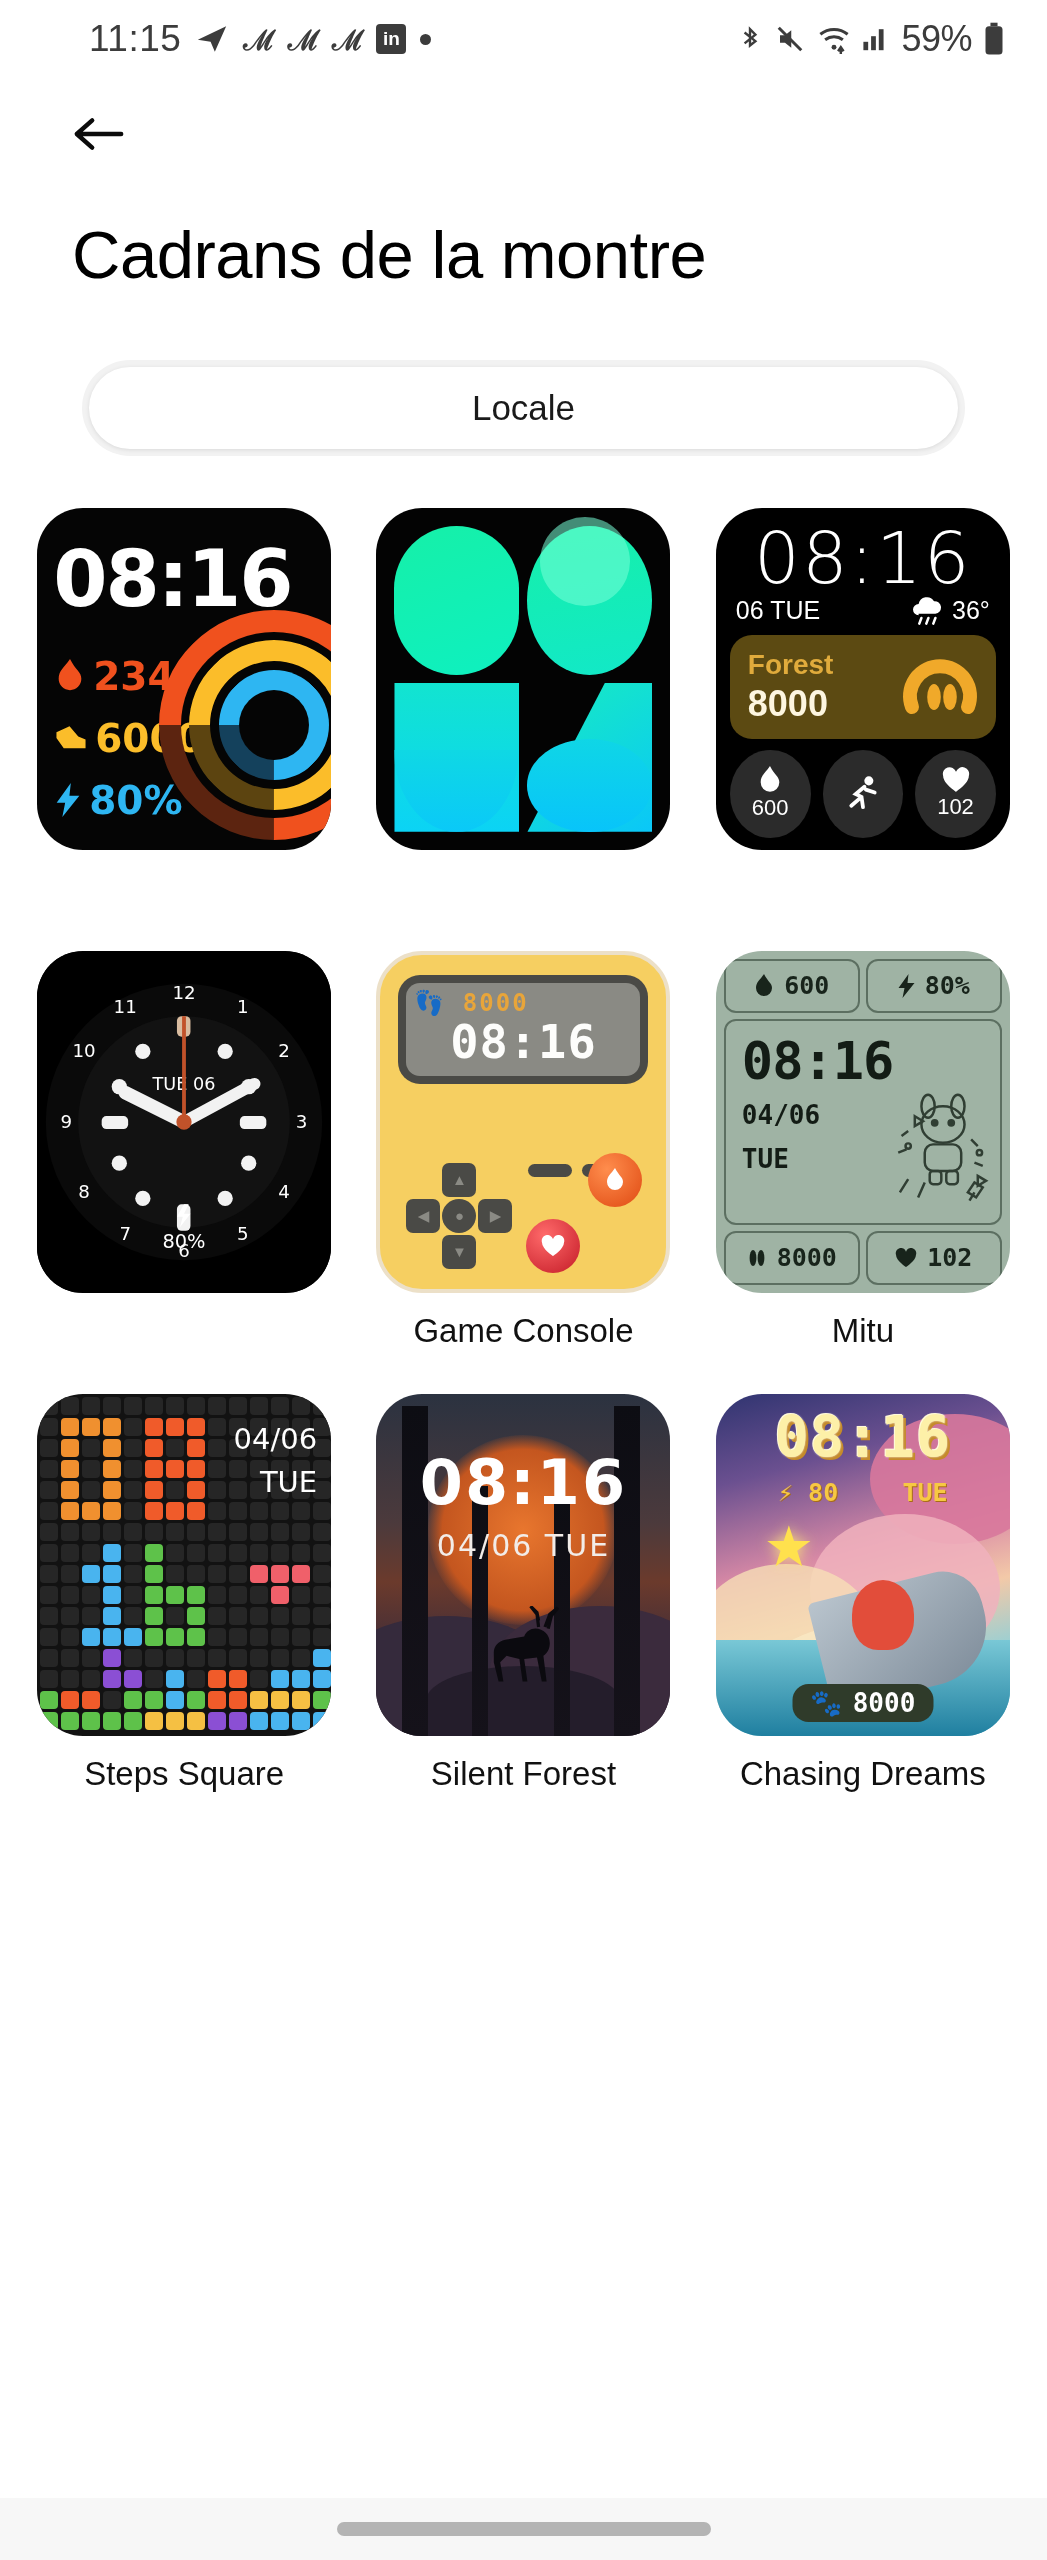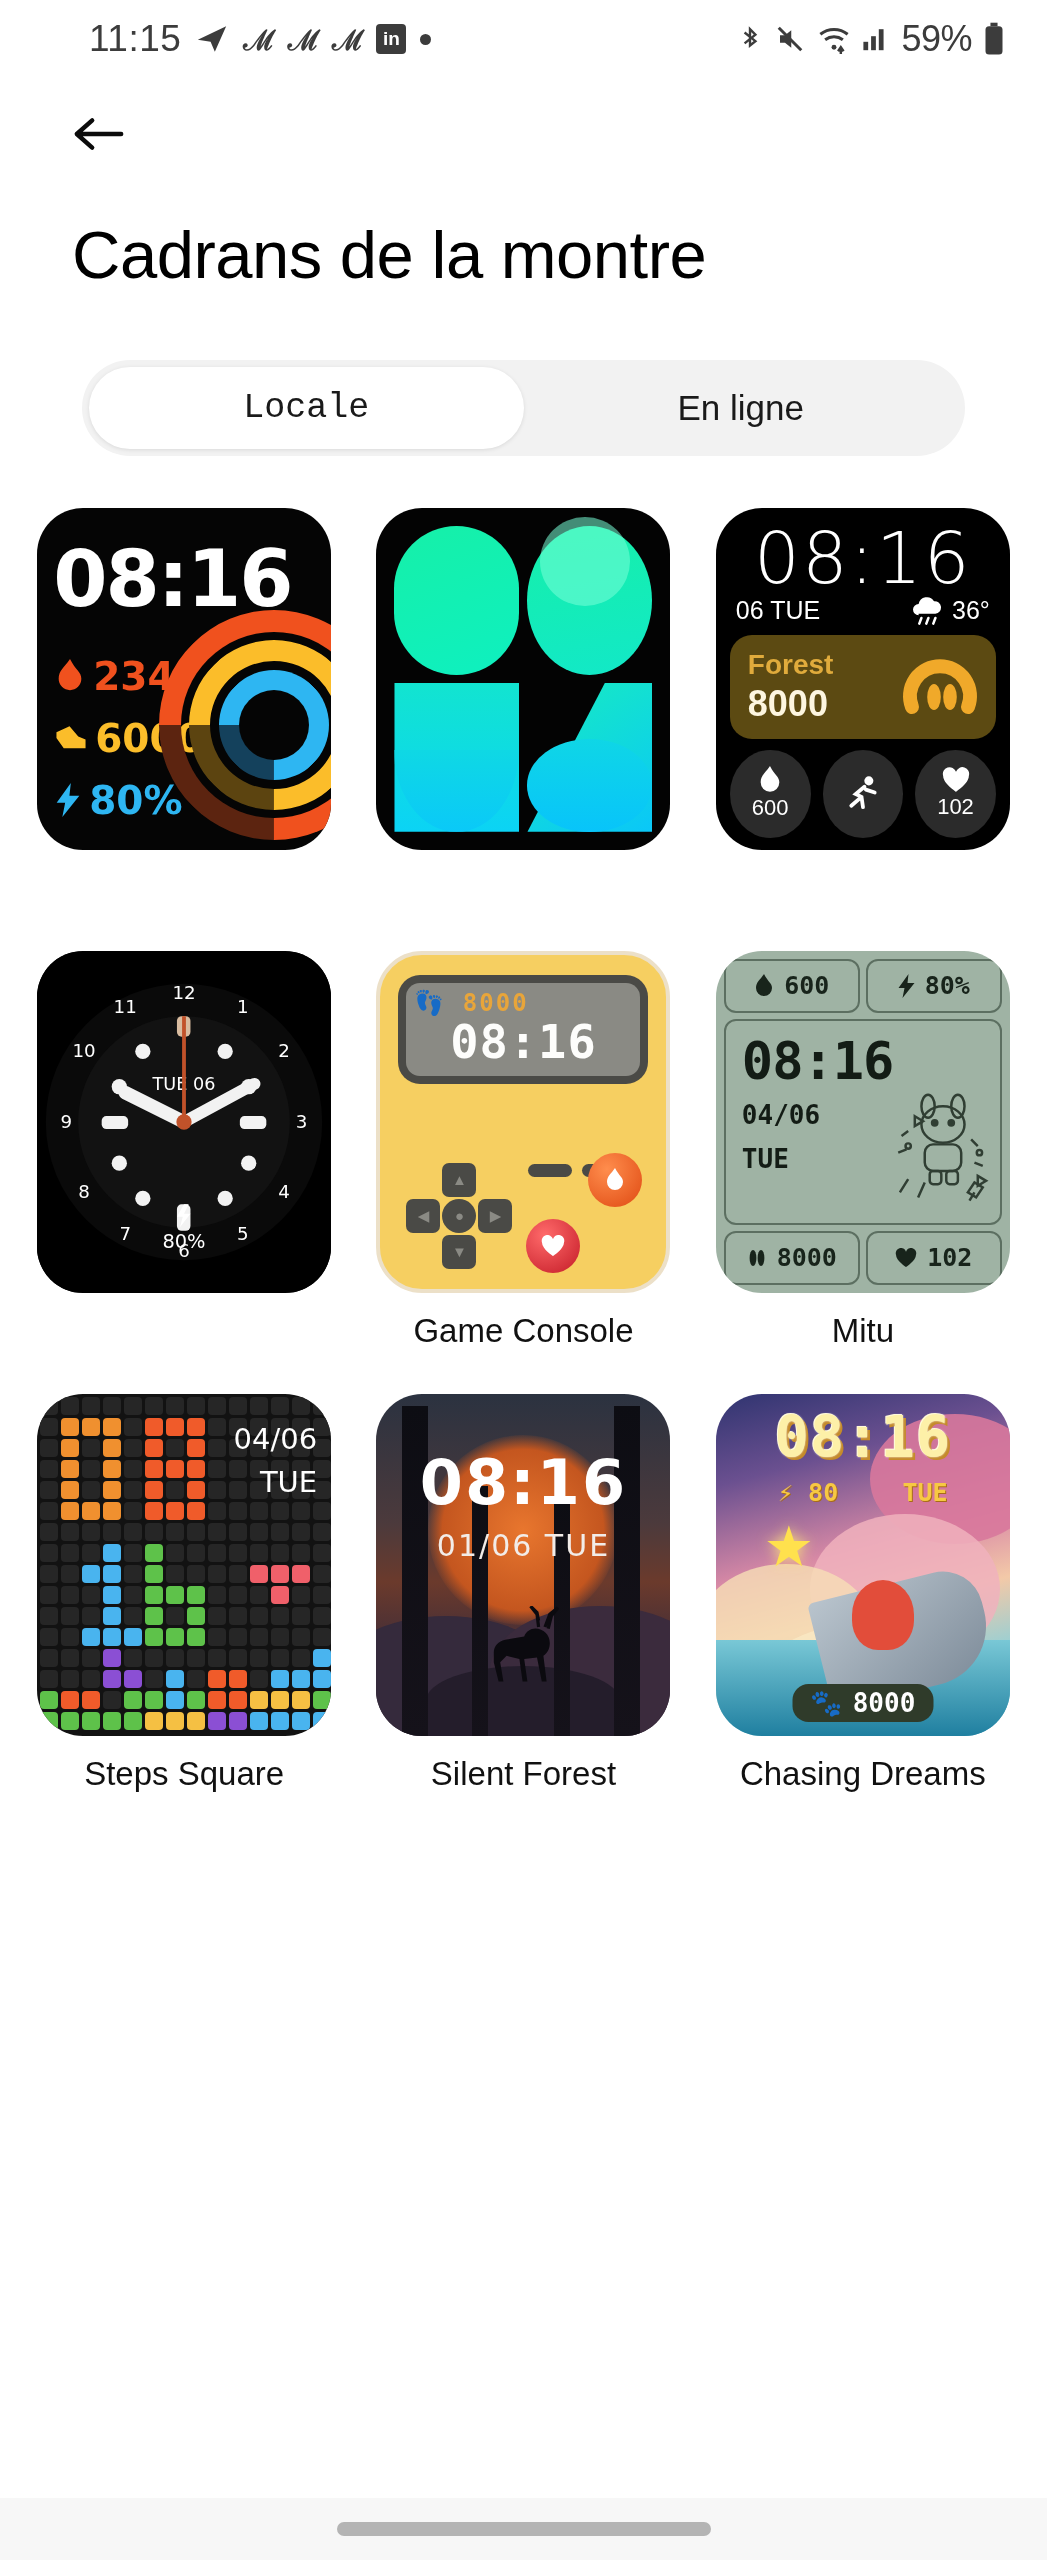--- a/index.html
+++ b/index.html
@@ -43,21 +43,21 @@
   
   .tabs-wrap { padding: 68px 82px 0 82px; }
   .tabs {
     background: #f2f2f2; border-radius: 48px; height: 96px;
     display: flex; align-items: center; padding: 7px;
   }
   .tab {
     flex: 1; height: 100%; display: flex; align-items: center; justify-content: center;
     font-size: 35px; color: #1a1a1a; border-radius: 44px; cursor: pointer;
   }
-  .tab.active { background: #ffffff; box-shadow: 0 1px 4px rgba(0,0,0,.10); font-family: Liberation Mono, monospace; }
+  .tab.active { background: #ffffff; box-shadow: 0 1px 4px rgba(0,0,0,.10); }
 
   
   .grid {
     display: grid;
     grid-template-columns: repeat(3, 1fr);
     column-gap: 31px;
     padding: 52px 30px 0 30px;
   }
   .cell { display: flex; flex-direction: column; align-items: center; }
   .tile {
@@ -272,21 +272,20 @@
       <path d="M13 4L4 12l9 8M4 12h26" fill="none" stroke="#0b0b0b" stroke-width="2.6" stroke-linecap="round" stroke-linejoin="round"></path>
     </svg>
   </div>
 </div>
 
 <div class="page-title">Cadrans de la montre</div>
 
 <div class="tabs-wrap">
   <div class="tabs">
     <div class="tab active">Locale</div>
-    <div class="tab">En ligne</div>
   </div>
 </div>
 
 <div class="grid">
 
   <div class="cell">
     <div class="tile t1">
       <div class="t1time">08:16</div>
       <div class="stat s1">
         <svg width="30" height="34" viewBox="0 0 20 24">
@@ -779,21 +778,21 @@
       <div class="tree" style="right:30px;height:330px;"></div>
       <div class="tree" style="right:100px;height:240px;width:16px;"></div>
       <div class="deer">
         <svg width="96" height="90" viewBox="0 0 60 56">
           <path d="M34 14c-3 0-6 2-7 5l-12 2c-4 1-7 4-7 8v6l3 12h3l-2-12 4-4 8 2 2 14h3l-2-14 8-1 3 15h3l-2-16c3-2 4-5 4-8 0-5-4-9-9-9z" fill="#0b0a0f"></path>
           <path d="M36 13l-1-8-4-5 4 4 1 5M40 13l3-8 5-4-4 5-2 8" stroke="#0b0a0f" stroke-width="2" fill="none"></path>
         </svg>
       </div>
       <div class="tm">
         <div class="hh">08:16</div>
-        <div class="dd">01/06 TUE</div>
+        <div class="dd">04/06 TUE</div>
       </div>
     </div>
     <div class="tile-label">Silent Forest</div>
   </div>
 
   <div class="cell">
     <div class="tile t9">
       <div class="cloud" style="right:-30px;top:20px;width:170px;height:130px;background:#d8789c;opacity:.9;"></div>
       <div class="cloud" style="right:10px;top:120px;width:190px;height:150px;background:#f0b2bd;opacity:.85;"></div>
       <div class="cloud" style="left:-20px;top:170px;width:180px;height:140px;background:#f6dfb6;opacity:.8;"></div>

